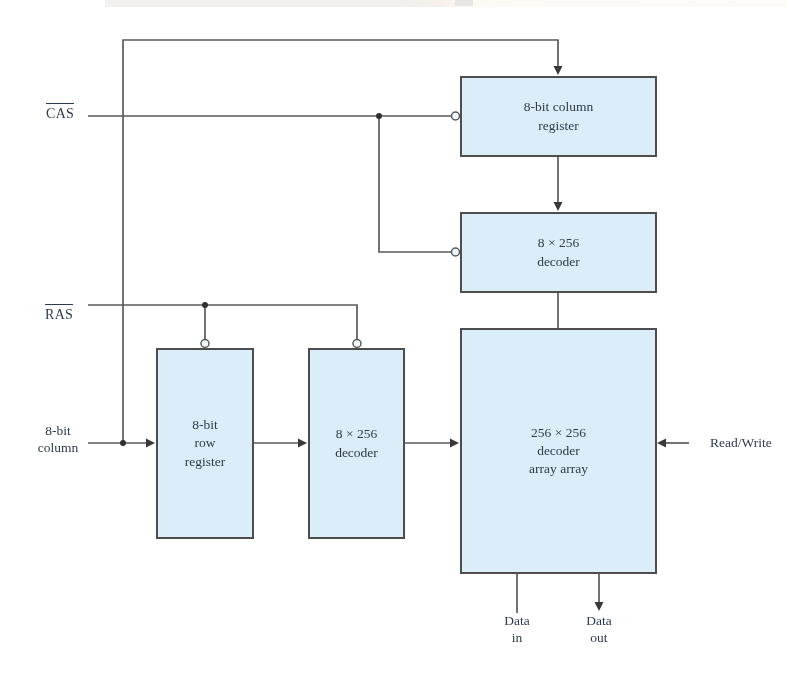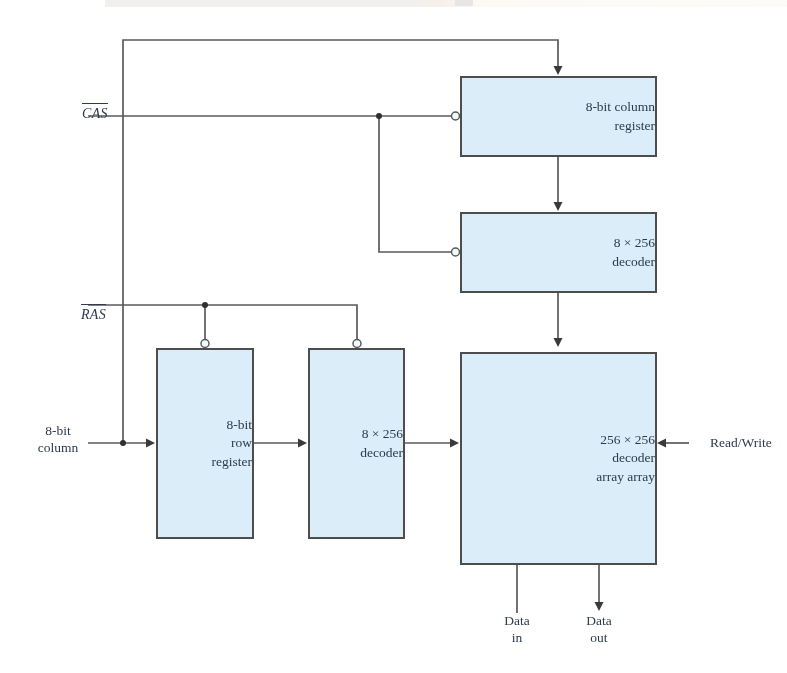--- a/index.html
+++ b/index.html
@@ -21,41 +21,39 @@
     position: absolute; left: 350px; top: 0; width: 18px; height: 6px;
     background: #e7e6e3;
   }
   .box {
     position: absolute;
     box-sizing: border-box;
     background: #daedf8;
     border: 2px solid #4d4d4d;
     display: flex;
     flex-direction: column;
-    align-items: flex-end;
+    align-items: center;
     justify-content: center;
     text-align: center;
     font-size: 13.5px;
     line-height: 1.35;
   }
   #box-column-register { left: 460px; top: 76px;  width: 197px; height: 81px; }
   #box-column-decoder  { left: 460px; top: 212px; width: 197px; height: 81px; }
-  #box-memory-array    { left: 460px; top: 352px; width: 197px; height: 213px; }
+  #box-memory-array    { left: 460px; top: 328px; width: 197px; height: 246px; }
   #box-row-register    { left: 156px; top: 348px; width: 98px;  height: 191px; }
   #box-row-decoder     { left: 308px; top: 348px; width: 97px;  height: 191px; }
   .sig-label {
     position: absolute;
     font-size: 13.5px;
     line-height: 1.25;
   }
   .ctrl {
-    font-style: italic;
     font-size: 14px;
     letter-spacing: 0.3px;
-    margin-left: 36px;
   }
   .overline-wrap {
     display: inline-block;
     border-top: 1.3px solid #2e3a4e;
     padding-top: 1px;
   }
   #label-cas { left: 46px; top: 103px; }
   #label-ras { left: 45px; top: 304px; }
   #label-address { left: 20px; top: 423px; width: 76px; text-align: center; }
   #label-readwrite { left: 693px; top: 435px; margin-left: 17px; }

